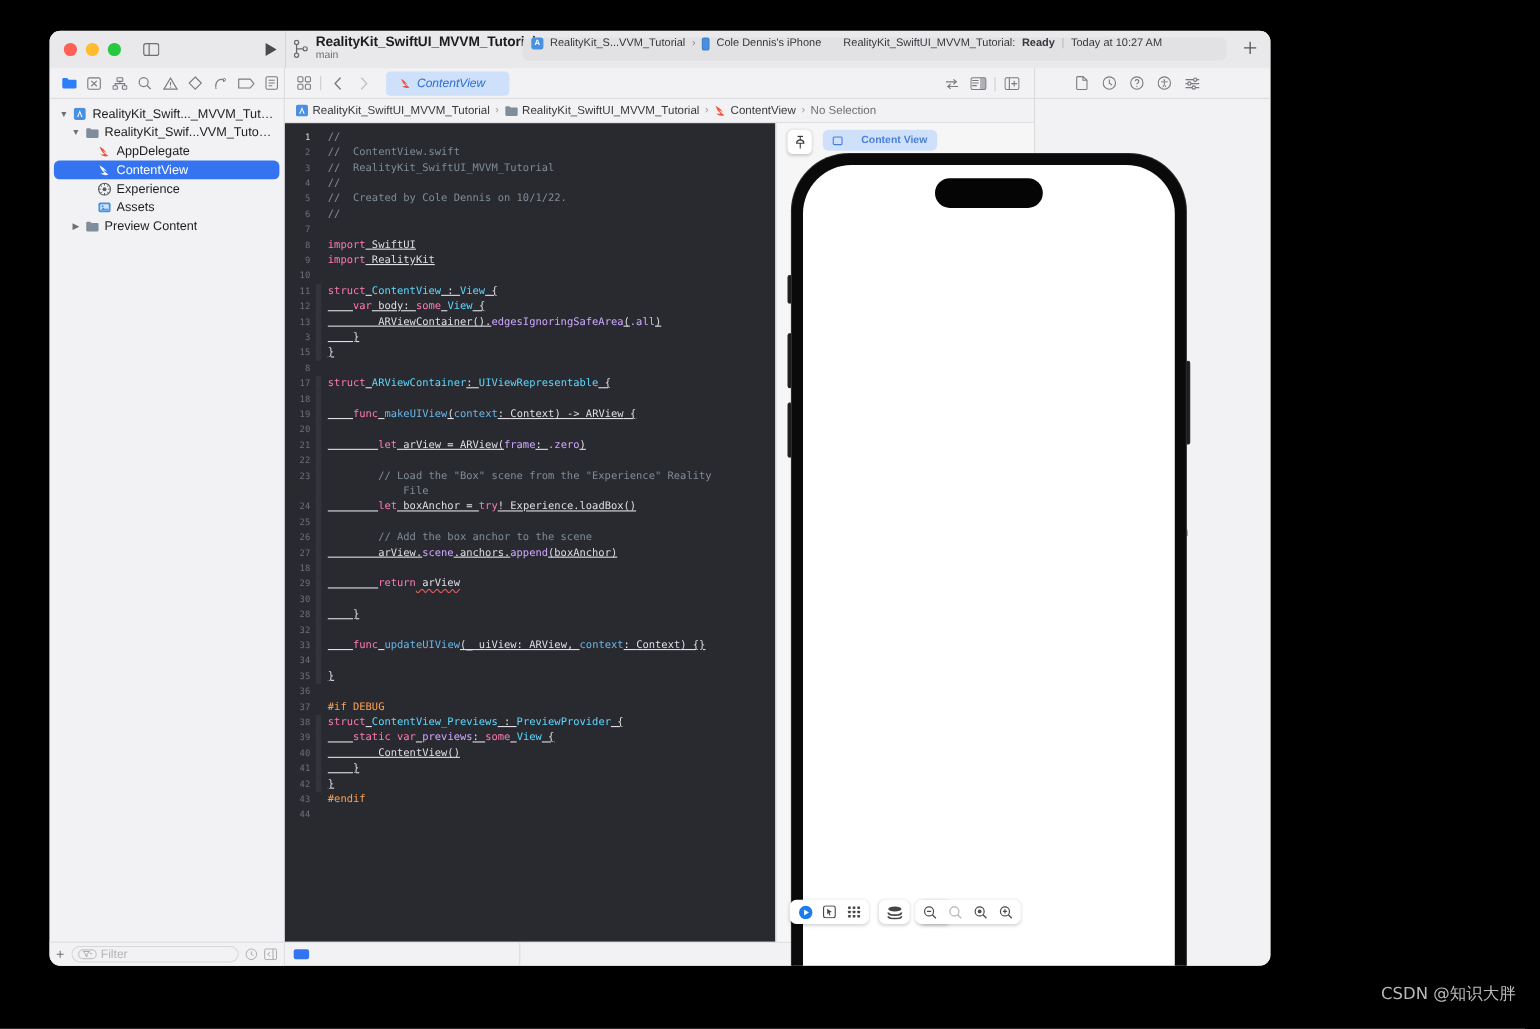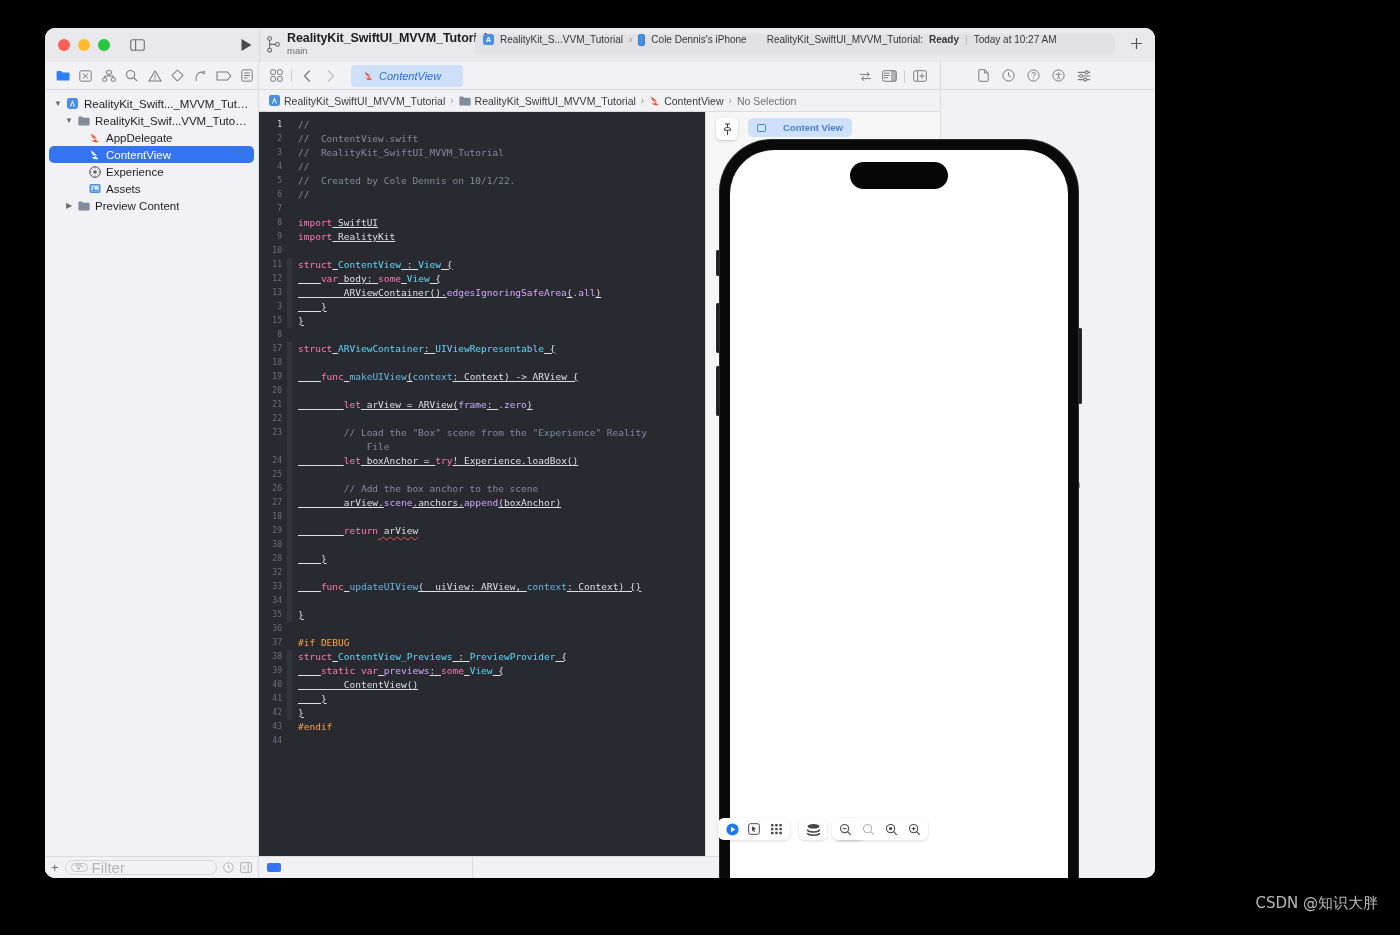--- a/index.html
+++ b/index.html
@@ -165,21 +165,21 @@
   .filter-field {
     flex:1; height:15px; border:1px solid #d7d6da;
     border-radius:8px; display:flex; align-items:center;
     gap:4px; padding: 0 5px; background:#f2f1f3;
   }
   .filter-pill {
     border:1px solid #c4c3c7; border-radius:7px;
     padding: 0 3px; font-size:7px; color:#a3a2a6;
     display:flex; align-items:center; gap:1px; line-height:1.5;
   }
-  .filter-ph { font-size:15px; color:#b4b3b7; }
+  .filter-ph { font-size:11px; color:#b4b3b7; }
   .filter-ico { color:#a9a8ac; }
 
   
   .editor-col { flex:1; display:flex; flex-direction:column; min-width:0; }
   .breadcrumb {
     height: 22px; flex:none; background:#f2f1f3;
     display:flex; align-items:center; gap:5px;
     padding: 0 10px; font-size:10.5px; color:#3a393e;
     border-bottom:1px solid #dcdbde;
     white-space:nowrap;

